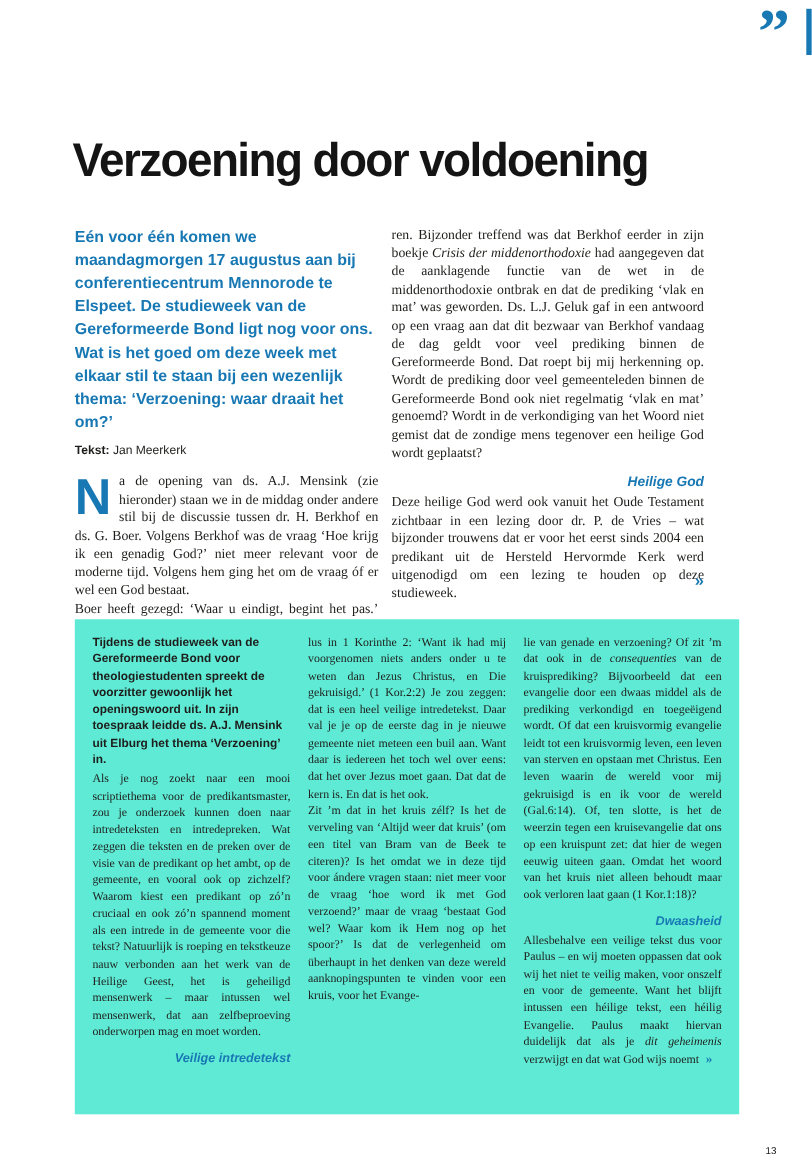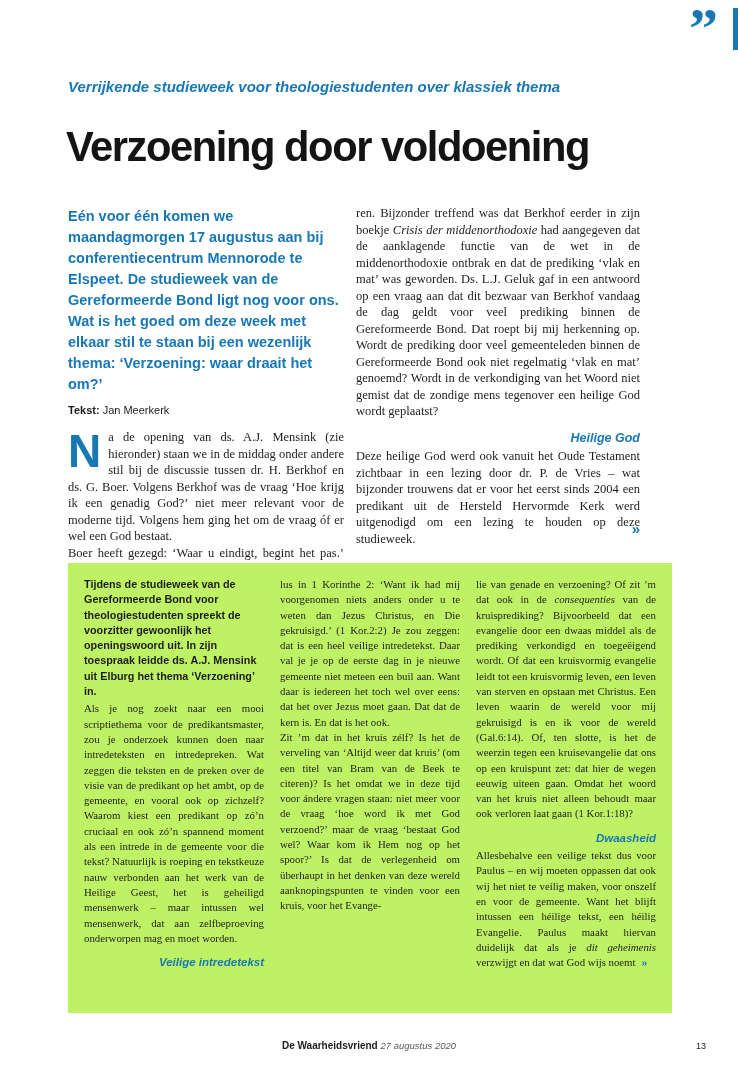--- a/index.html
+++ b/index.html
@@ -55,21 +55,21 @@
     color:#1878b4; font-style:italic; font-weight:bold;
     font-size:12.5px; margin:10px 0 2px 0;
     font-family:"Liberation Sans", sans-serif;
     text-align:right;
   }
   .cont-mark { position:absolute; right:0; bottom:0; color:#1878b4; font-weight:bold; font-size:15px; }
   .cont-inline { color:#1878b4; font-weight:bold; font-size:12px; padding-left:6px; }
 
   .box {
     position:absolute; left:68px; top:563px; width:604px; height:450px;
-    background:#bef264; padding:14px 16px;
+    background:#5eead4; padding:14px 16px;
     display:flex; gap:16px; overflow:hidden;
   }
   .bcol {
     flex:1;
     font-family:"Liberation Serif", serif;
     font-size:10.8px; line-height:15.3px; text-align:justify;
   }
   .bcol p { margin:0; }
   .bcol .lead {
     font-family:"Liberation Sans", sans-serif;
@@ -87,21 +87,20 @@
   i.emph { }
 </style>
 </head>
 <body>
 
 <div class="page">
 
   <div class="edge-bar"></div>
   <div class="quote-mark">”</div>
 
-  <div class="kicker">Verrijkende studieweek voor theologiestudenten over klassiek thema</div>
   <h1 class="title">Verzoening door voldoening</h1>
 
   <div class="col-left">
     <p class="intro">Eén voor één komen we maandagmorgen 17 augustus aan bij conferentiecentrum Mennorode te Elspeet. De studieweek van de Gereformeerde Bond ligt nog voor ons. Wat is het goed om deze week met elkaar stil te staan bij een wezenlijk thema: ‘Verzoening: waar draait het om?’</p>
     <p class="byline"><span class="lbl">Tekst:</span> <span>Jan Meerkerk</span></p>
     <div class="bodytext">
       <p><span class="dropcap">N</span><span>a de opening van ds. A.J. Mensink (zie hieronder) staan we in de middag onder andere stil bij de discussie tussen dr. H. Berkhof en ds. G. Boer. Volgens Berkhof was de vraag ‘Hoe krijg ik een genadig God?’ niet meer relevant voor de moderne tijd. Volgens hem ging het om de vraag óf er wel een God bestaat.</span></p>
       <p>Boer heeft gezegd: ‘Waar u eindigt, begint het pas.’ Als een mens beseft dat hij voor God staat, dan wordt de vraag ‘Hoe krijg ik een genadig God?’ gebo-</p>
     </div>
   </div>
@@ -126,20 +125,16 @@
       <p>Zit ’m dat in het kruis zélf? Is het de verveling van ‘Altijd weer dat kruis’ (om een titel van Bram van de Beek te citeren)? Is het omdat we in deze tijd voor ándere vragen staan: niet meer voor de vraag ‘hoe word ik met God verzoend?’ maar de vraag ‘bestaat God wel? Waar kom ik Hem nog op het spoor?’ Is dat de verlegenheid om überhaupt in het denken van deze wereld aanknopingspunten te vinden voor een kruis, voor het Evange-</p>
     </div>
     <div class="bcol">
       <p><span>lie van genade en verzoening? Of zit ’m dat ook in de </span><i class="emph">consequenties</i><span> van de kruisprediking? Bijvoorbeeld dat een evangelie door een dwaas middel als de prediking verkondigd en toegeëigend wordt. Of dat een kruisvormig evangelie leidt tot een kruisvormig leven, een leven van sterven en opstaan met Christus. Een leven waarin de wereld voor mij gekruisigd is en ik voor de wereld (Gal.6:14). Of, ten slotte, is het de weerzin tegen een kruisevangelie dat ons op een kruispunt zet: dat hier de wegen eeuwig uiteen gaan. Omdat het woord van het kruis niet alleen behoudt maar ook verloren laat gaan (1 Kor.1:18)?</span></p>
       <h3 class="subhead">Dwaasheid</h3>
       <p><span>Allesbehalve een veilige tekst dus voor Paulus – en wij moeten oppassen dat ook wij het niet te veilig maken, voor onszelf en voor de gemeente. Want het blijft intussen een héilige tekst, een héilig Evangelie. Paulus maakt hiervan duidelijk dat als je </span><i class="emph">dit geheimenis</i><span> verzwijgt en dat wat God wijs noemt</span><span class="cont-inline">»</span></p>
     </div>
   </div>
 
   <div class="footer">
-    <div class="footer-center">
-      <span class="footer-mag">De Waarheidsvriend</span>
-      <span class="footer-date">27 augustus 2020</span>
-    </div>
     <div class="footer-page">13</div>
   </div>
 
 </div>
 
 </body></html>

